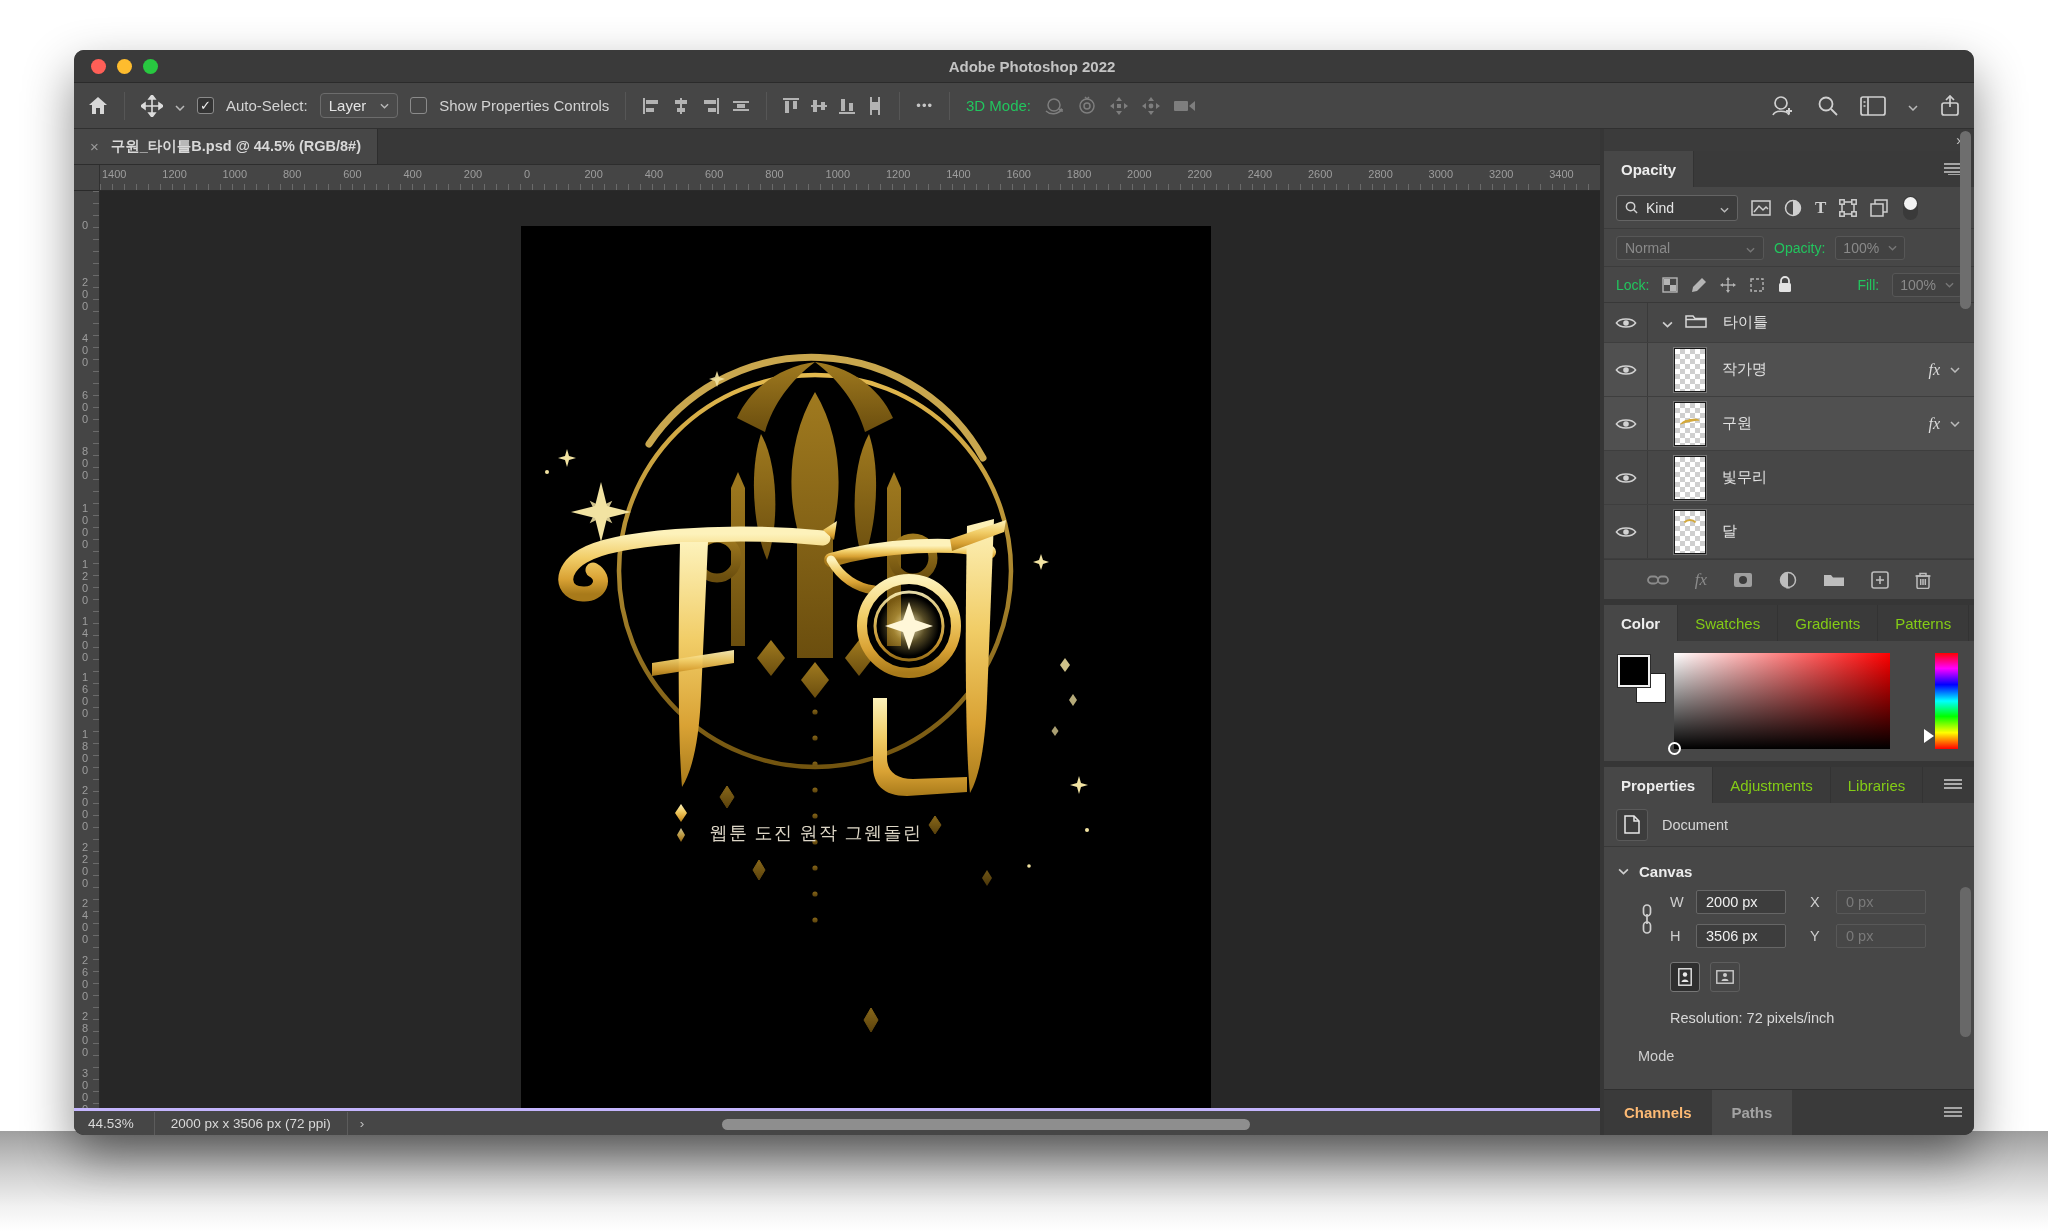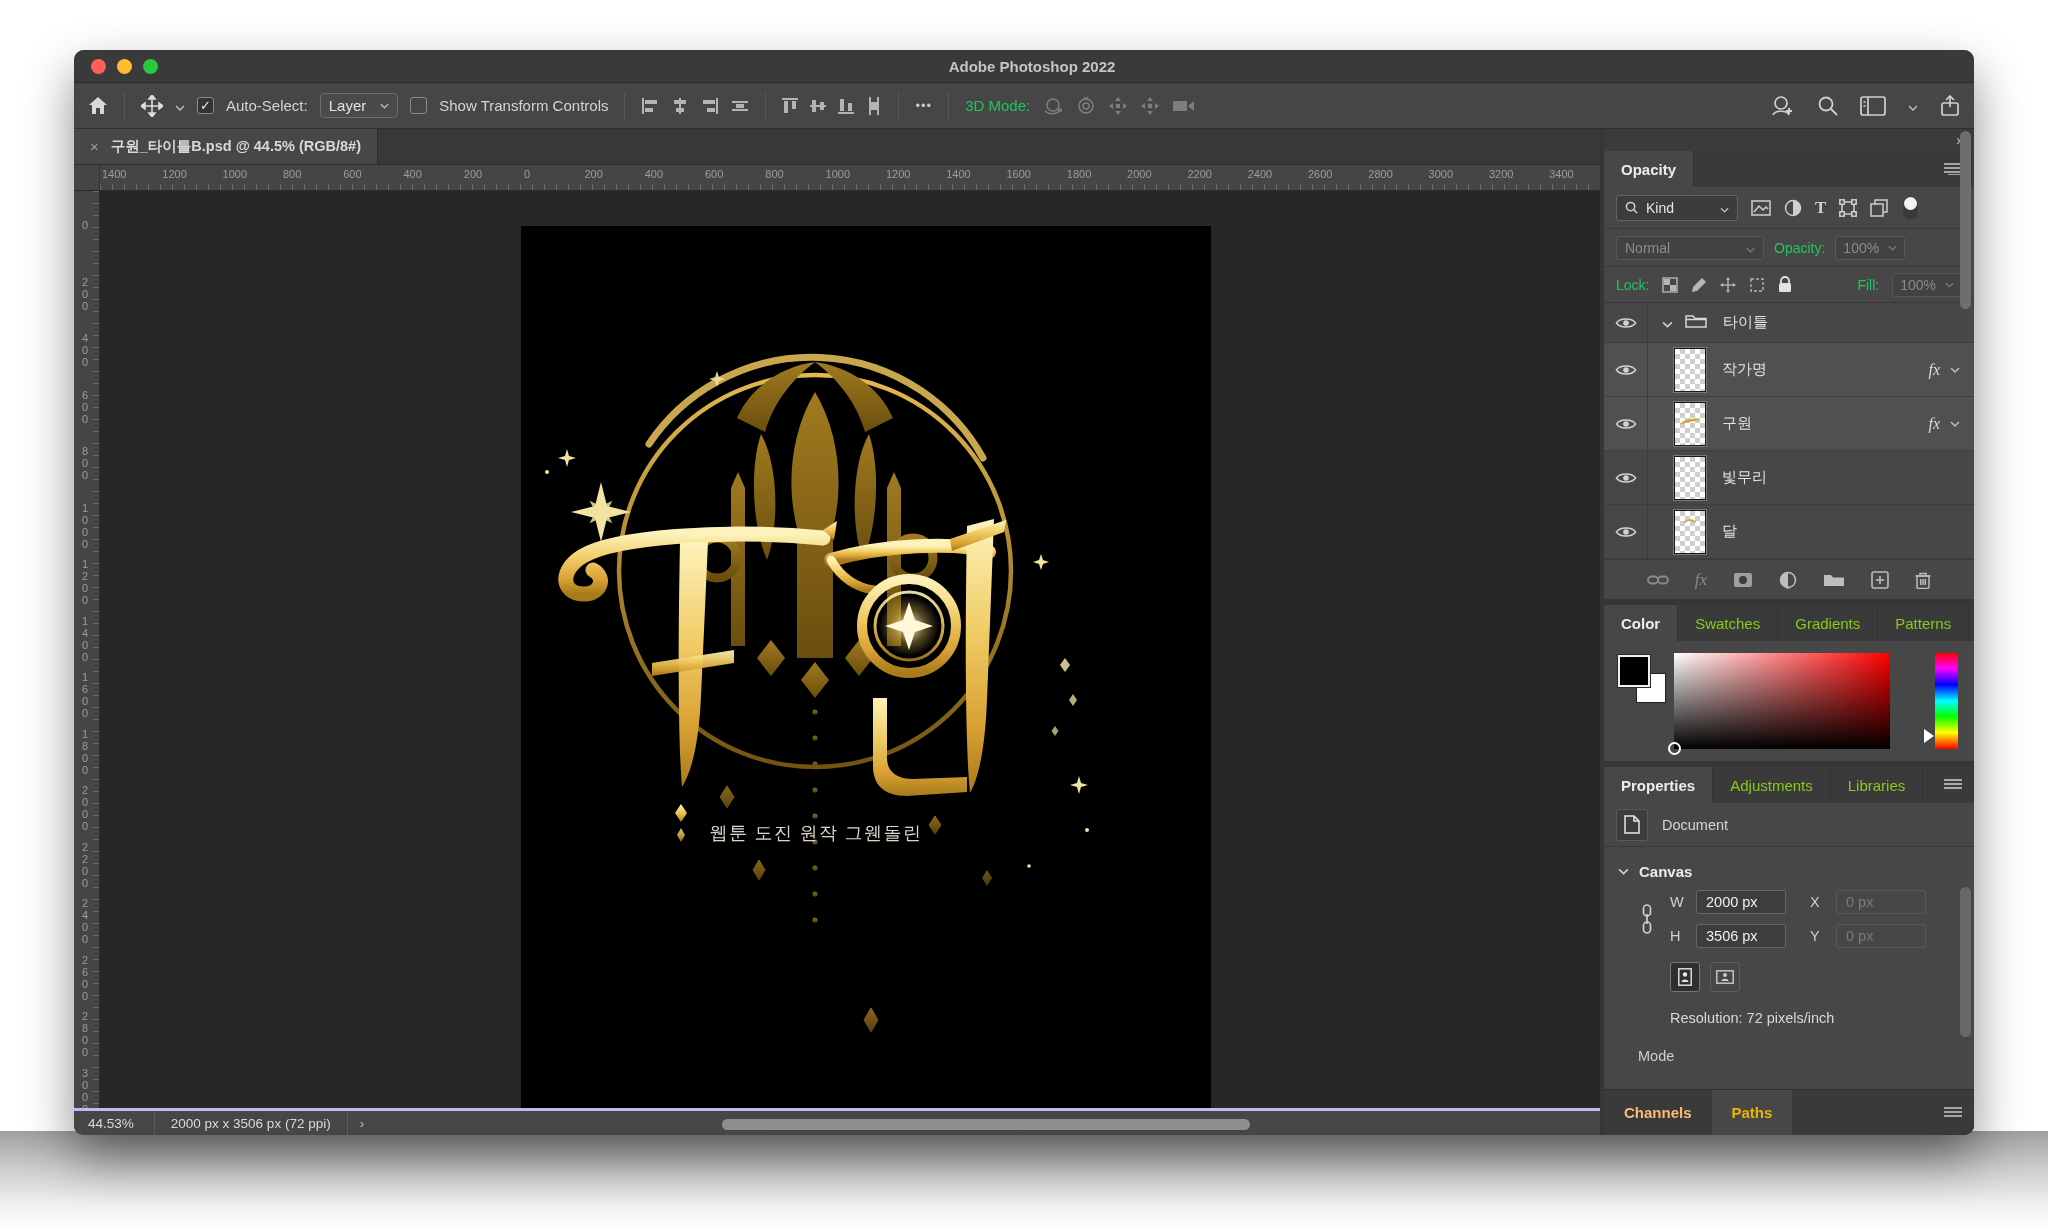--- a/index.html
+++ b/index.html
@@ -138,21 +138,21 @@
   .linkicon{position:absolute;left:36px;top:14px;color:#cfcfcf;}
   .orient{display:flex;gap:10px;margin:14px 0 0 66px;}
   .obtn{width:30px;height:30px;border:1px solid #777;border-radius:3px;background:#2f2f2f;
     display:flex;align-items:center;justify-content:center;color:#e8e8e8;}
   .obtn.off{background:transparent;border-color:#5e5e5e;color:#cdcdcd;}
   .resline{margin:18px 0 0 66px;color:#d8d8d8;}
   .modeline{margin:22px 0 0 34px;color:#cfcfcf;}
   .pscroll{position:absolute;right:3px;top:84px;width:11px;height:150px;border-radius:6px;background:#686868;}
   .bottom-tabs{height:46px;background:#3a3a3a;display:flex;align-items:stretch;border-top:1px solid #2f2f2f;}
   .btab{padding:0 20px;display:flex;align-items:center;color:#fdba74;font-size:15px;font-weight:bold;}
-  .btab.active{background:#474747;color:#eab308;}
+  .btab.active{background:#474747;color:#a3a3a3;}
 </style>
 </head>
 <body>
 
 <div class="desktop-shadow"></div>
 
 <div class="window">
 
   <div class="titlebar">
     <div class="lights">
@@ -187,21 +187,21 @@
     </span>
     <span class="chk">✓</span>
     <span>Auto-Select:</span>
     <span class="dropdown">
       <span>Layer</span>
       <svg width="9" height="6" viewBox="0 0 10 6">
           <path d="M1 1 L5 5 L9 1" fill="none" stroke="#b9b9b9" stroke-width="1.5"></path>
         </svg>
     </span>
     <span class="chk empty"></span>
-    <span>Show Transform Controls</span>
+    <span>Show Properties Controls</span>
     <span class="obar-div"></span>
     <span class="icbtn">
       <svg width="18" height="16" viewBox="0 0 18 16" fill="#b3b3b3">
           <rect x="1" y="0" width="2" height="16"></rect>
           <rect x="4" y="2" width="12" height="4"></rect>
           <rect x="4" y="10" width="8" height="4"></rect>
         </svg>
     </span>
     <span class="icbtn">
       <svg width="18" height="16" viewBox="0 0 18 16" fill="#b3b3b3">

